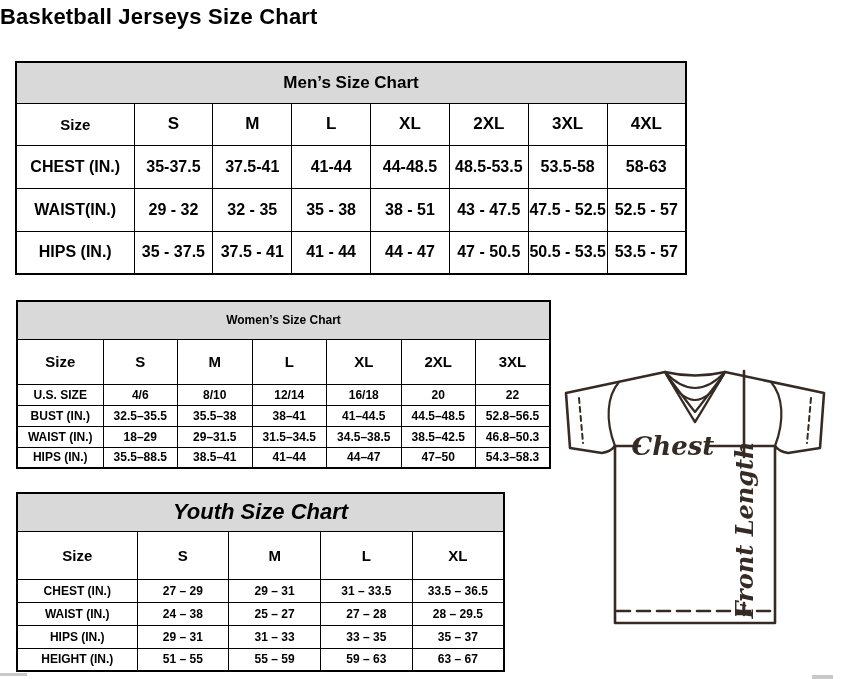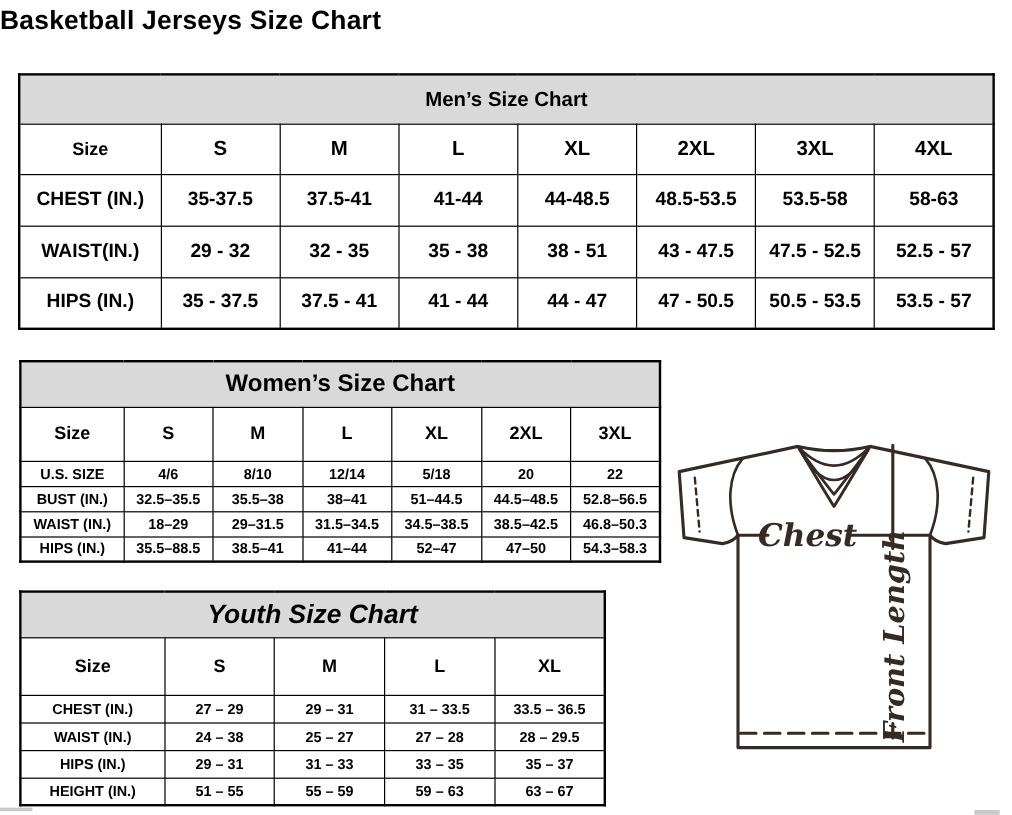--- a/index.html
+++ b/index.html
@@ -8,30 +8,30 @@
     font-family:"Liberation Sans",sans-serif;color:#000;overflow:hidden;
   }
   .page-title{
     position:absolute;top:4px;left:0;width:843px;
     font-size:22px;font-weight:bold;letter-spacing:0.2px;
   }
   table{border-collapse:collapse;table-layout:fixed;position:absolute;background:#fff;border:2px solid #000;}
   td{border:1px solid #000;text-align:center;vertical-align:middle;font-weight:bold;padding:0;overflow:hidden;}
   tr.hdr td{background:#d9d9d9;font-size:17px;}
   
-  .men{left:15px;top:61px;width:814px;}
+  .men{left:15px;top:61px;width:672px;}
   .men tr.hdr{height:41px;}
   .men tr.size{height:42px;font-size:17px;}
   .men tr.data{height:43px;}
   .men td.lbl{font-size:15px;}
   .men tr.data td{font-size:16px;}
   
   .women{left:16px;top:300px;width:535px;}
   .women tr.hdr{height:38px;}
-  .women tr.hdr td{font-size:20px;}
+  .women tr.hdr td{font-size:12px;}
   .women tr.size{height:45px;font-size:15px;}
   .women tr.data{height:21px;}
   .women tr.data td{font-size:12px;}
   .women td.lbl{font-size:11.5px;}
   
   .youth{left:16px;top:492px;width:489px;}
   .youth tr.hdr{height:38px;}
   .youth tr.hdr td{font-size:22px;font-style:italic;}
   .youth tr.size{height:48px;font-size:15px;}
   .youth tr.data{height:23px;}
@@ -131,48 +131,48 @@
     <td>L</td>
     <td>XL</td>
     <td>2XL</td>
     <td>3XL</td>
   </tr>
   <tr class="data">
     <td class="lbl">U.S. SIZE</td>
     <td>4/6</td>
     <td>8/10</td>
     <td>12/14</td>
-    <td>5/18</td>
+    <td>16/18</td>
     <td>20</td>
     <td>22</td>
   </tr>
   <tr class="data">
     <td class="lbl">BUST (IN.)</td>
     <td>32.5–35.5</td>
     <td>35.5–38</td>
     <td>38–41</td>
-    <td>51–44.5</td>
+    <td>41–44.5</td>
     <td>44.5–48.5</td>
     <td>52.8–56.5</td>
   </tr>
   <tr class="data">
     <td class="lbl">WAIST (IN.)</td>
     <td>18–29</td>
     <td>29–31.5</td>
     <td>31.5–34.5</td>
     <td>34.5–38.5</td>
     <td>38.5–42.5</td>
     <td>46.8–50.3</td>
   </tr>
   <tr class="data">
     <td class="lbl">HIPS (IN.)</td>
     <td>35.5–88.5</td>
     <td>38.5–41</td>
     <td>41–44</td>
-    <td>52–47</td>
+    <td>44–47</td>
     <td>47–50</td>
     <td>54.3–58.3</td>
   </tr>
 </tbody>
   </table>
 
 <table class="youth">
   <colgroup>
       <col style="width:120px">
       <col>

